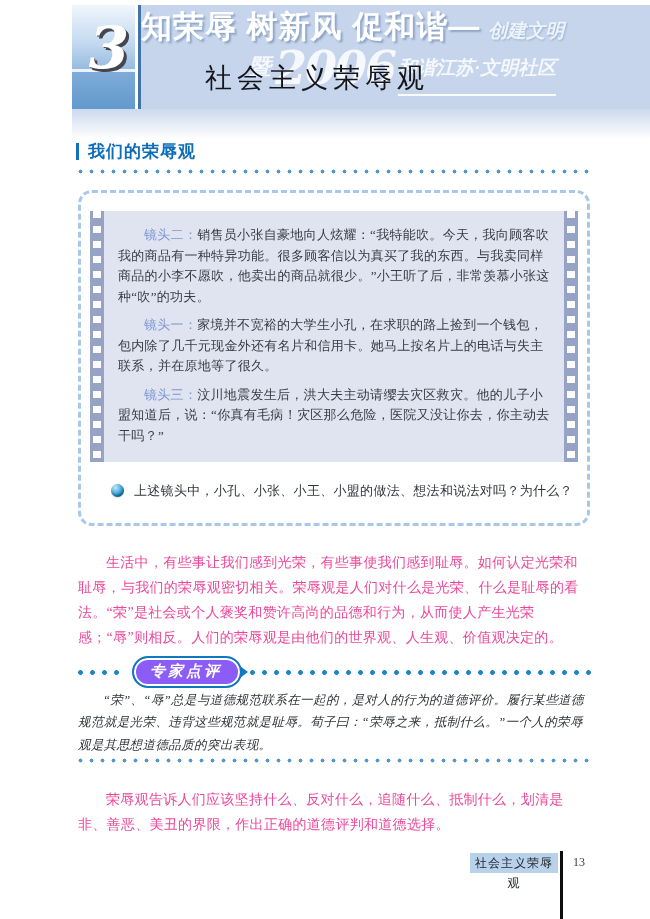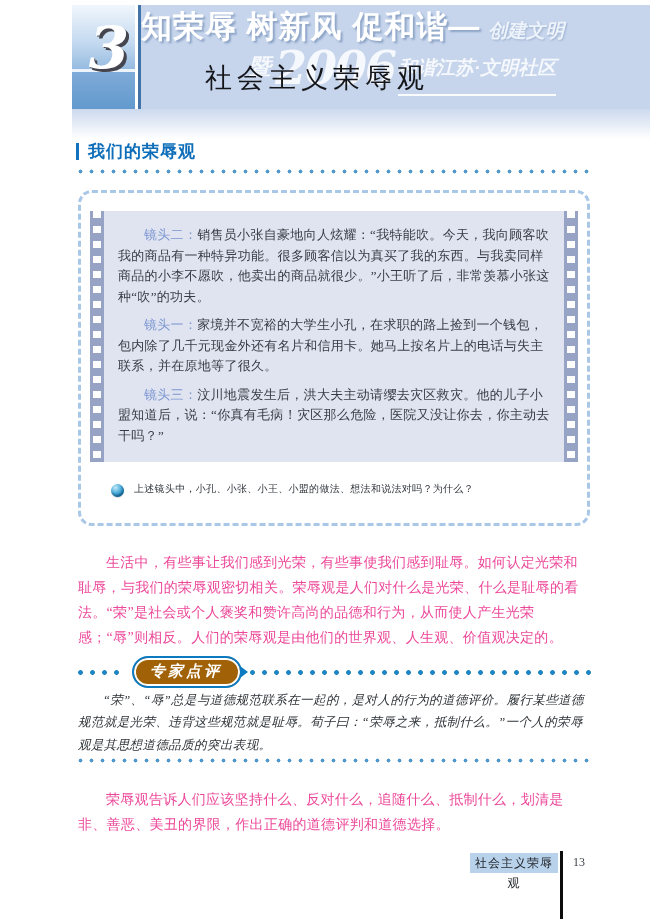--- a/index.html
+++ b/index.html
@@ -52,41 +52,41 @@
   .strip { position:absolute; top:0; bottom:0; width:14px; box-sizing:border-box;
            border-left:3px solid #96a3c4; border-right:3px solid #96a3c4;
            background:repeating-linear-gradient(to bottom, #fdfdfe 0 7px, #96a3c4 7px 15px); }
   .strip-l { left:0; }  .strip-r { right:0; }
   .scene { margin:8px 0; font-family:"Liberation Serif", serif; font-size:13px;
            line-height:1.58; color:#363c45; text-indent:2em; letter-spacing:0.3px; }
   .scene-label { color:#7d97d2; }
   .questions { position:absolute; left:0; right:0; margin:0; padding:12px 12px 0 30px;
                list-style:none; }
   .questions li { display:flex; align-items:flex-start; margin:7px 0;
-                  font-family:"Liberation Serif", serif; font-size:10px;
+                  font-family:"Liberation Serif", serif; font-size:13px;
                   line-height:1.6; color:#30353c; letter-spacing:0.3px; }
   .bullet { flex:0 0 13px; width:13px; height:13px; border-radius:50%; margin:3px 10px 0 0;
             background:radial-gradient(circle at 35% 28%, #c4e8f7 0%, #56b2dd 40%, #0e74ae 78%, #0a598b 100%);
             box-shadow:inset -1px -2px 2px rgba(0,40,70,0.35), 0 1px 1px rgba(0,0,0,0.15); }
 
   
   .body-p { position:absolute; left:78px; width:514px; margin:0;
             font-family:"Liberation Serif", serif; font-size:14px; line-height:1.78;
             color:#ec4899; text-indent:2em; letter-spacing:0.3px; }
   .p1 { top:551px; }
   .p2 { top:788px; }
 
   
   .expert-head { position:absolute; left:78px; top:657px; width:514px; height:30px;
                  display:flex; align-items:center; }
   .dots { height:5px; background-image:radial-gradient(circle at 2.5px 2.5px, #1f86c4 2.1px, transparent 2.6px);
           background-size:12px 5px; background-repeat:repeat-x; }
   .dots-short { flex:0 0 46px; }
   .dots-long { flex:1; }
-  .badge { position:relative; margin:0 8px; background:#a16207; border:2px solid #0c7ac1;
+  .badge { position:relative; margin:0 8px; background:#8b5cf6; border:2px solid #0c7ac1;
            box-shadow:inset 0 0 0 2px #fff; border-radius:16px; color:#fff;
            font-style:italic; font-weight:bold; font-size:15px; letter-spacing:3px;
            padding:4px 18px 5px 16px; white-space:nowrap; }
   .badge::after { content:""; position:absolute; right:-8px; top:50%; transform:translateY(-50%);
            border-left:8px solid #0c7ac1; border-top:6px solid transparent; border-bottom:6px solid transparent; }
   .expert-text { position:absolute; left:78px; top:689px; width:516px; margin:0;
                  font-family:"Liberation Serif", serif; font-style:italic;
                  font-size:12.5px; line-height:1.78; color:#2e3338; text-indent:2em;
                  letter-spacing:0.4px; }
   .dotline-expert { position:absolute; left:78px; top:758px; width:514px; }

